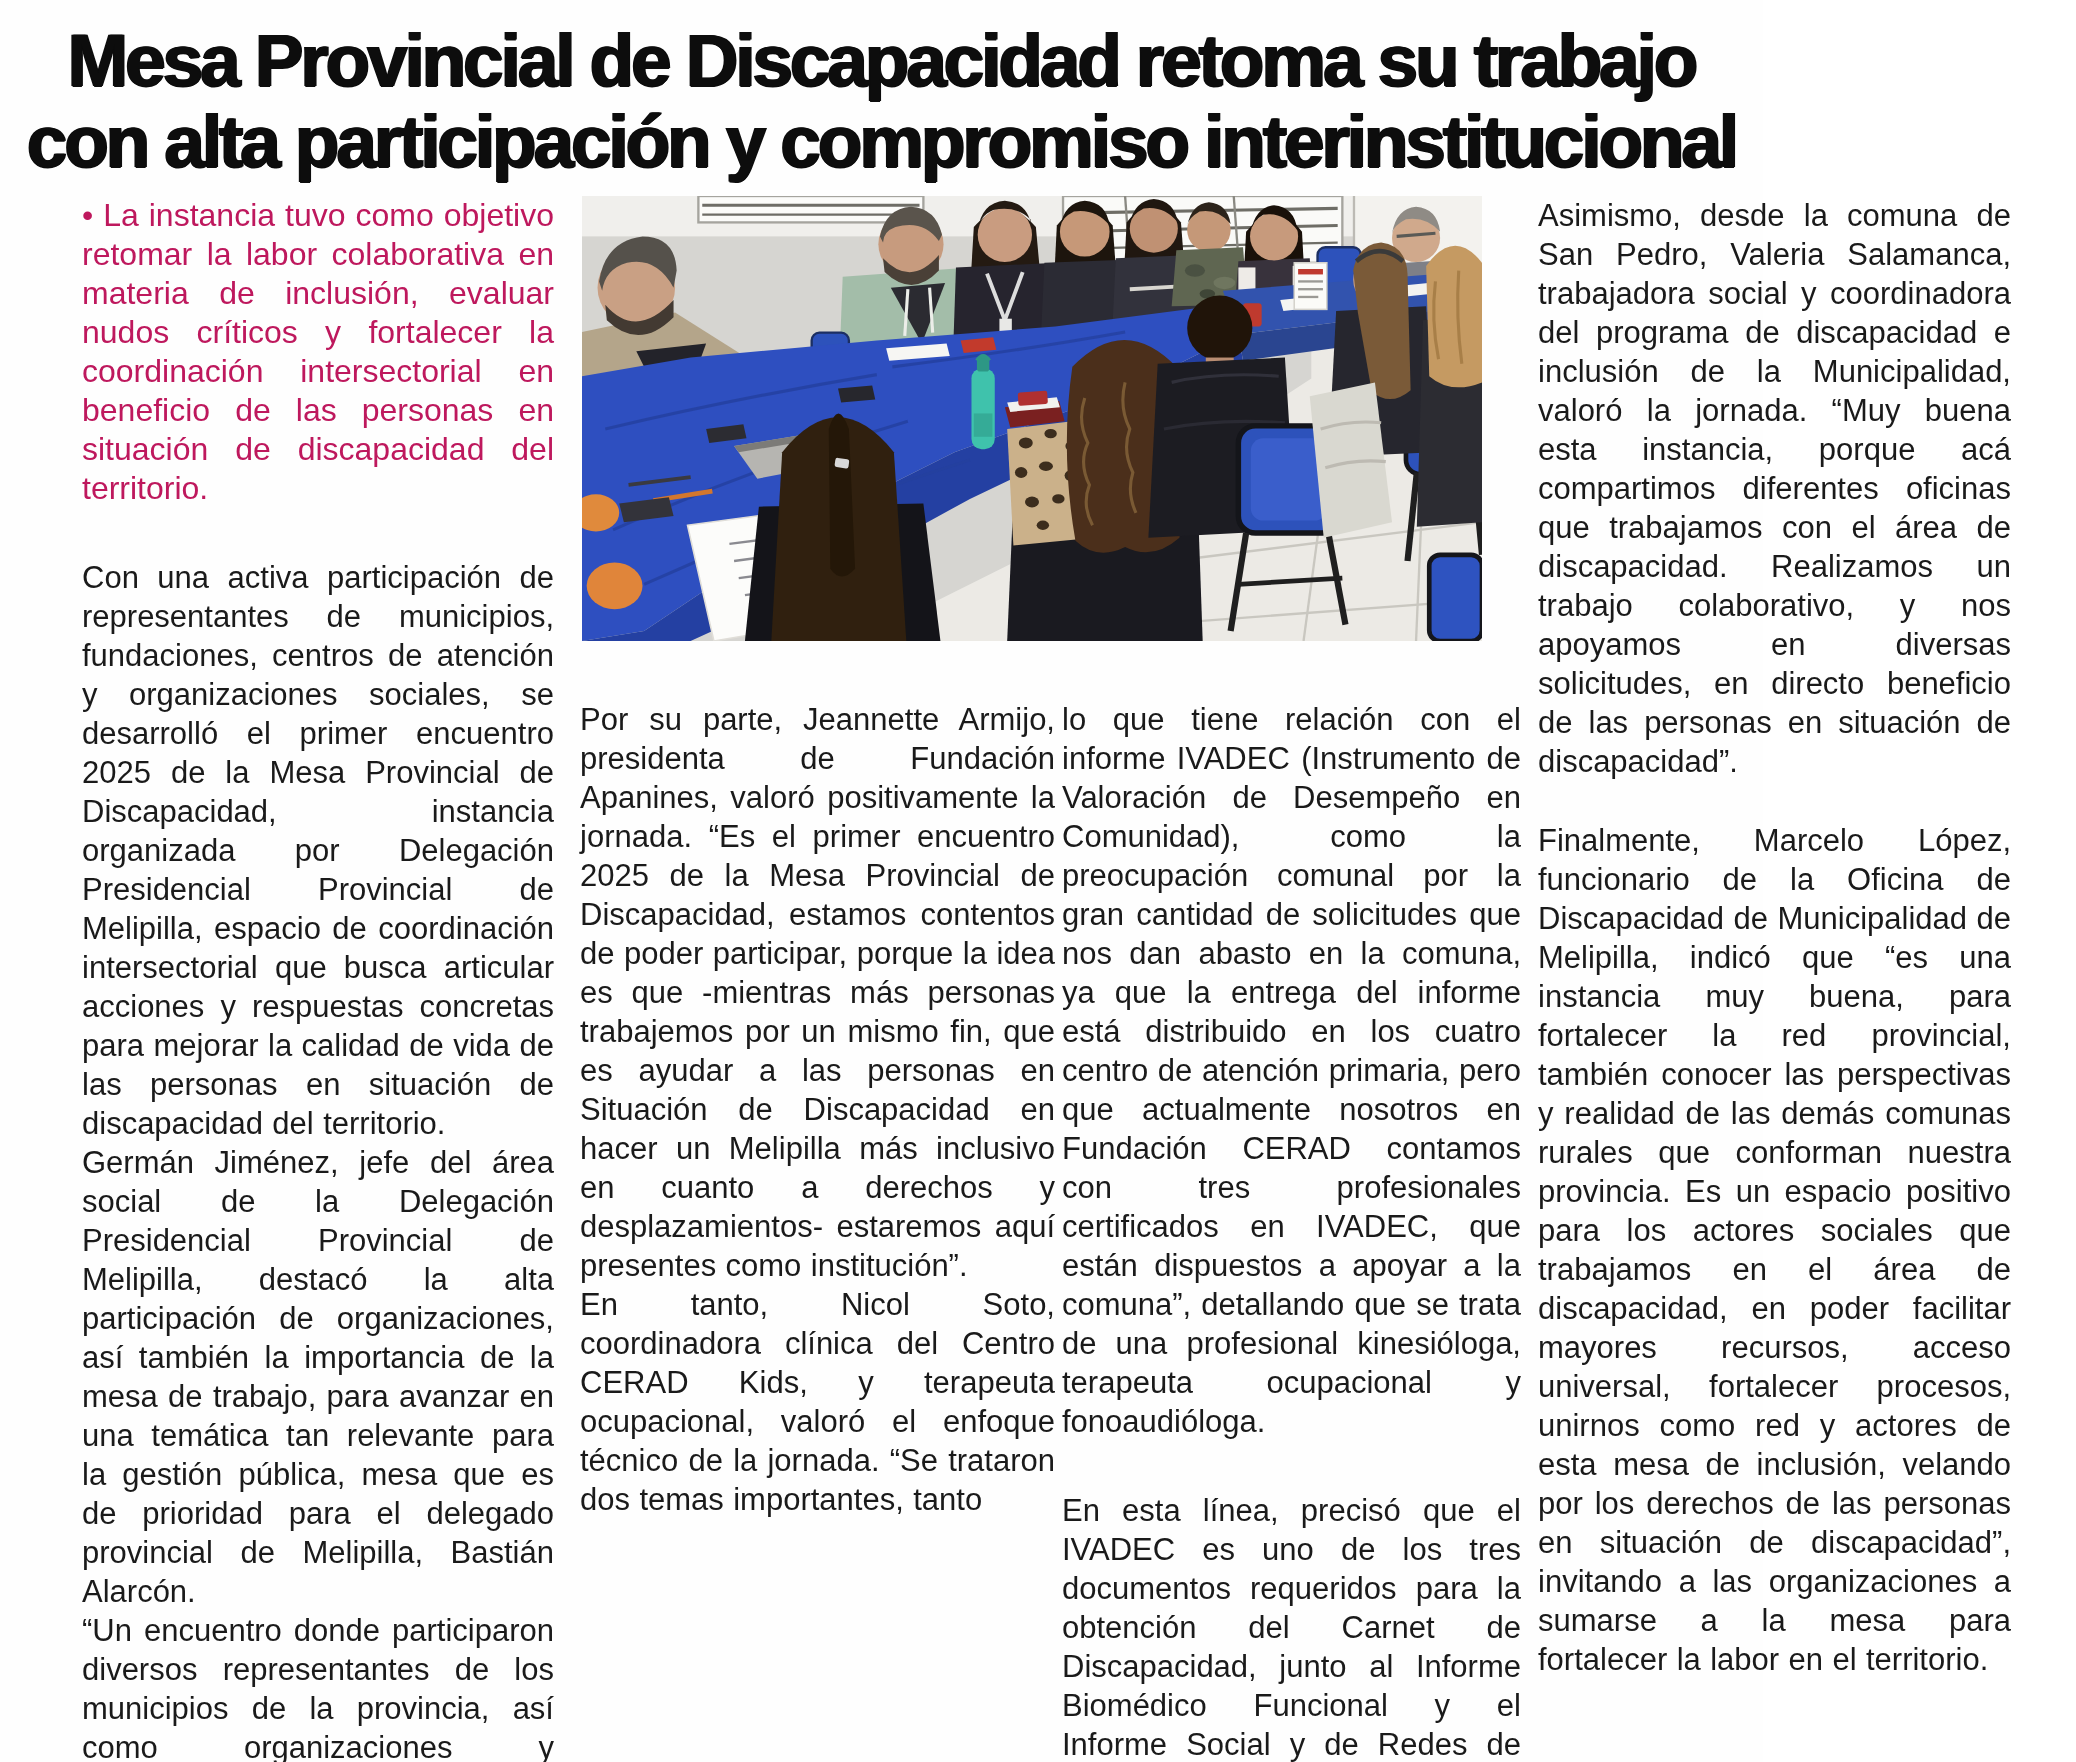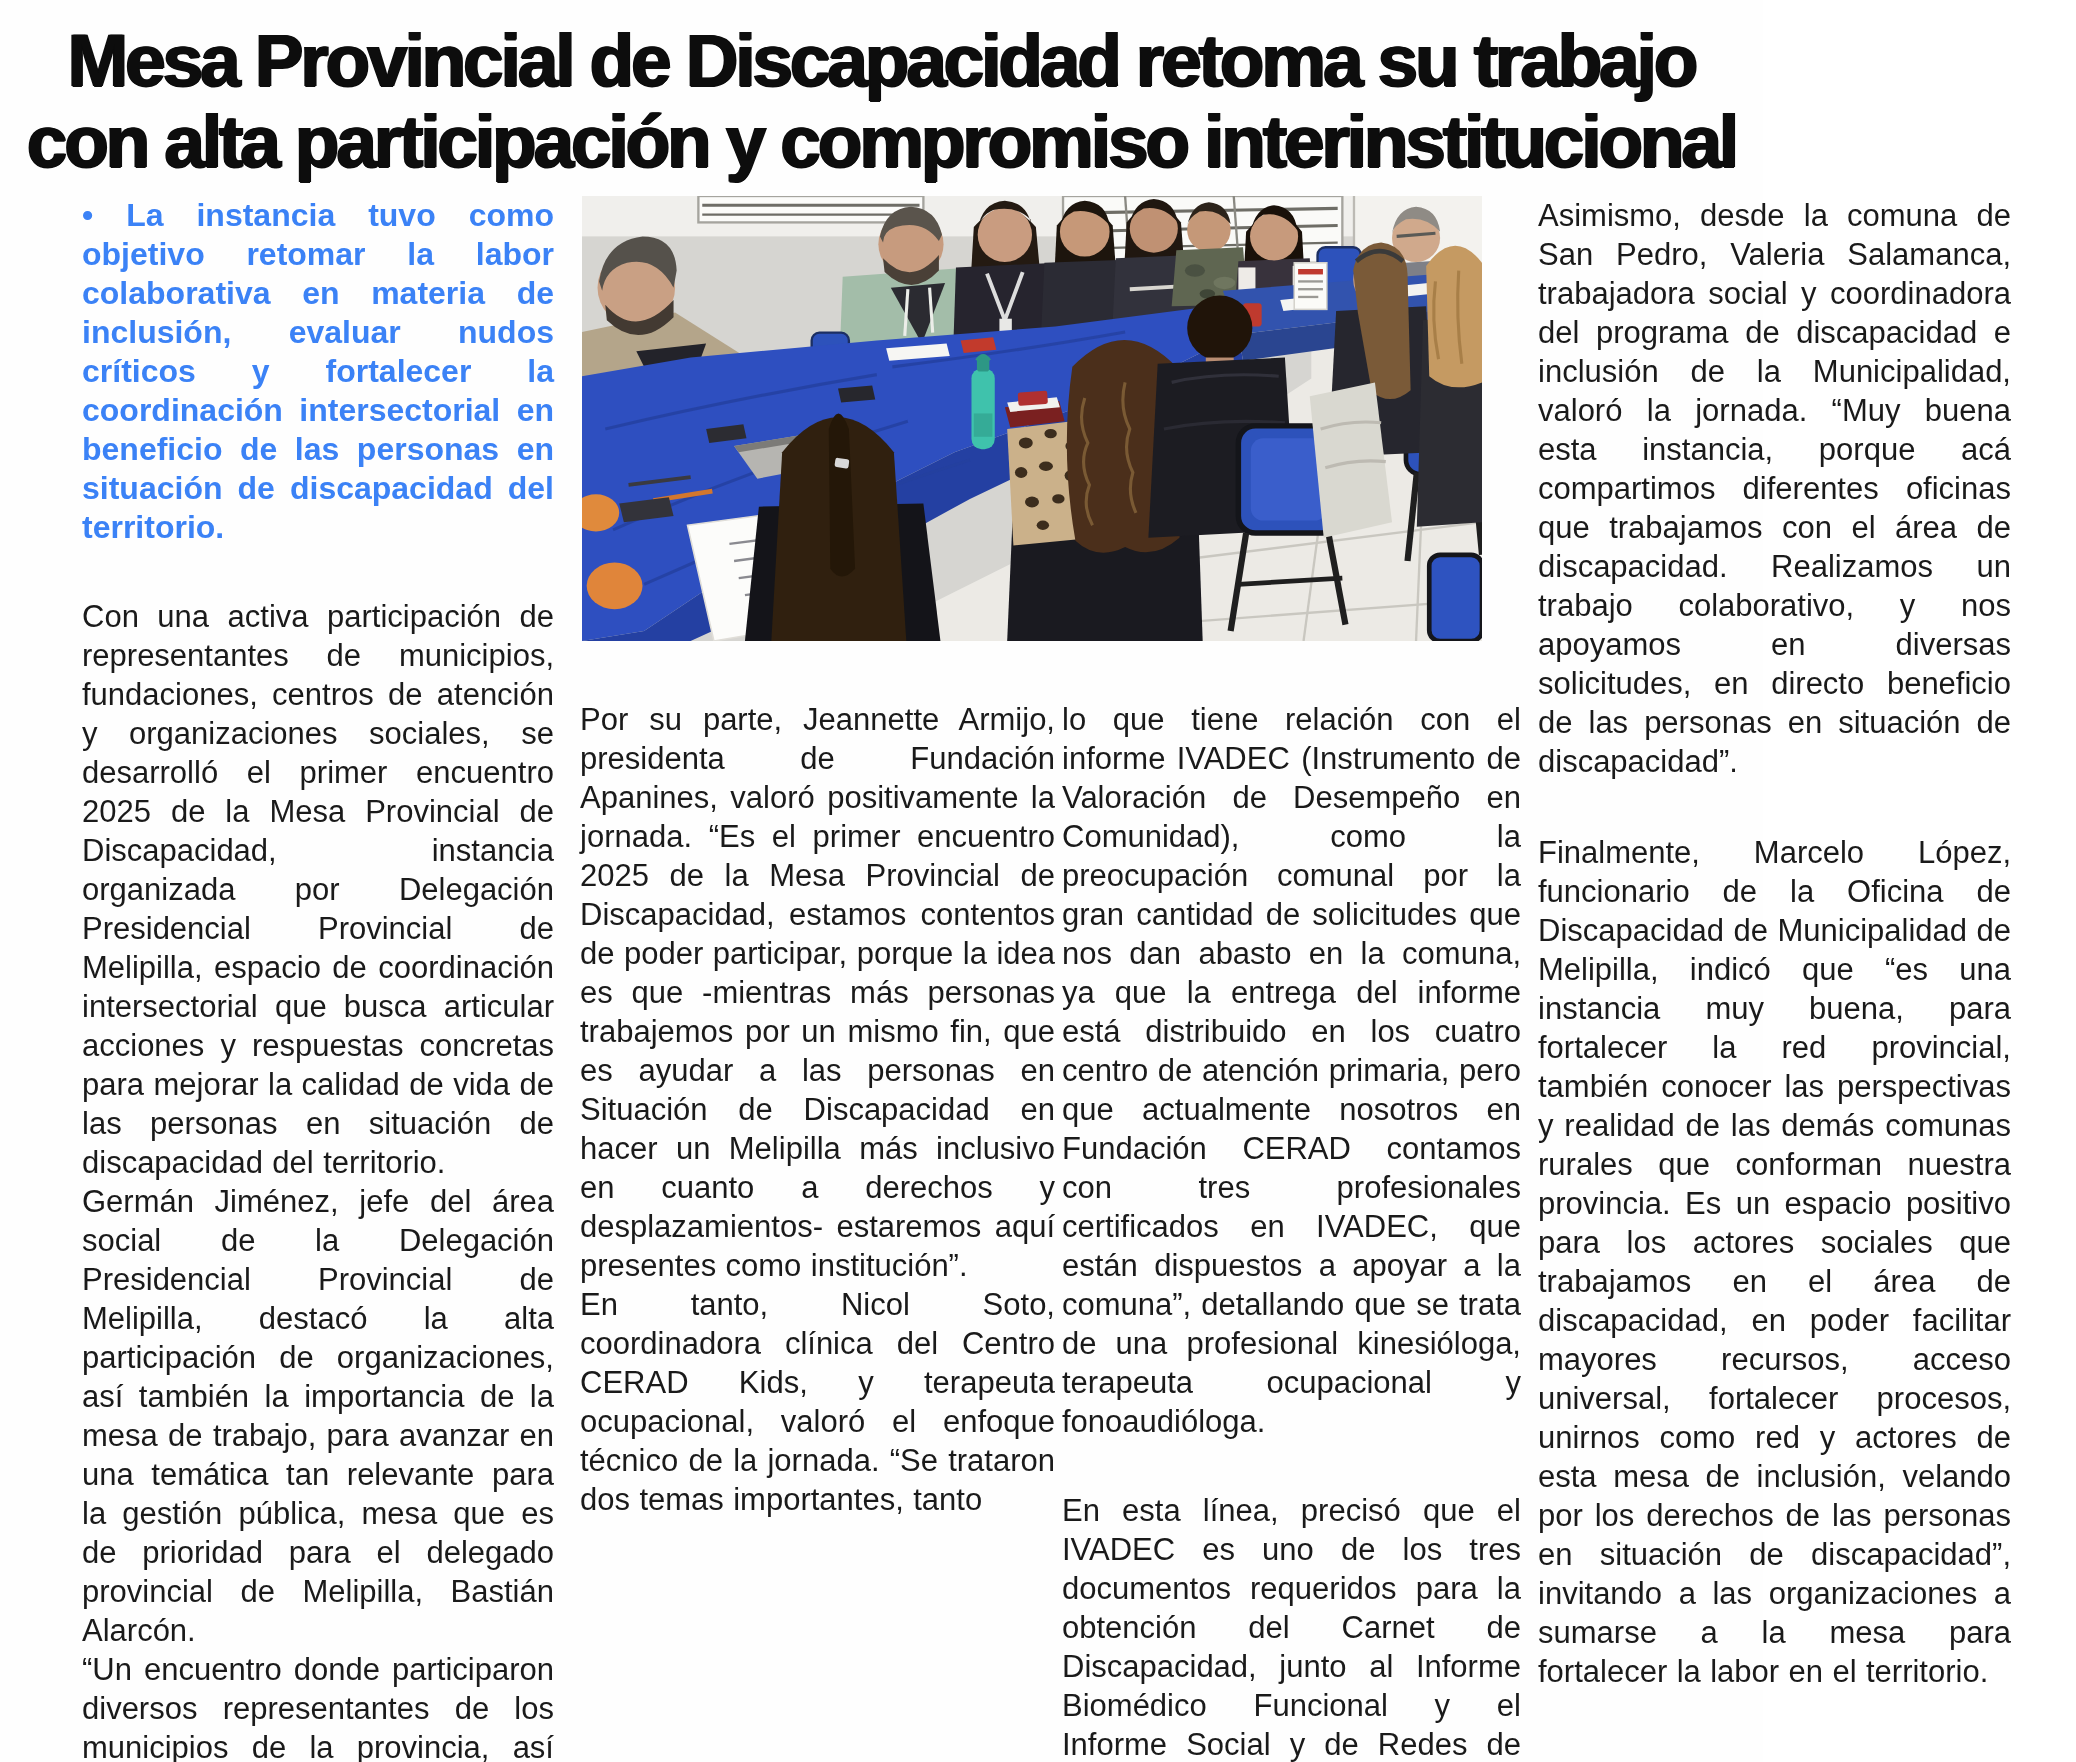--- a/index.html
+++ b/index.html
@@ -33,27 +33,27 @@
   .col {
     position: absolute;
     font-size: 31px;
     line-height: 39px;
     text-align: justify;
     hyphens: auto;
     -webkit-hyphens: auto;
     word-spacing: 0.8px;
   }
   .col p { margin: 0; }
-  .col p.gap   { margin-bottom: 52px; }
+  .col p.gap   { margin-bottom: 40px; }
   .col p.gap-lg{ margin-bottom: 50px; }
   .lead {
-    font-weight: bold;
+    font-weight: normal;
     font-size: 32px;
     line-height: 39px;
-    color: #3b82f6;
+    color: #be185d;
   }
   .col1 { left: 82px;  top: 196px; width: 472px; }
   .col2 { left: 580px;  top: 700px; width: 475px; }
   .col3 { left: 1062px; top: 700px; width: 459px; }
   .col4 { left: 1538px; top: 196px; width: 473px; }
   .photo {
     position: absolute;
     left: 582px; top: 196px;
     width: 900px; height: 445px;
     overflow: hidden;

